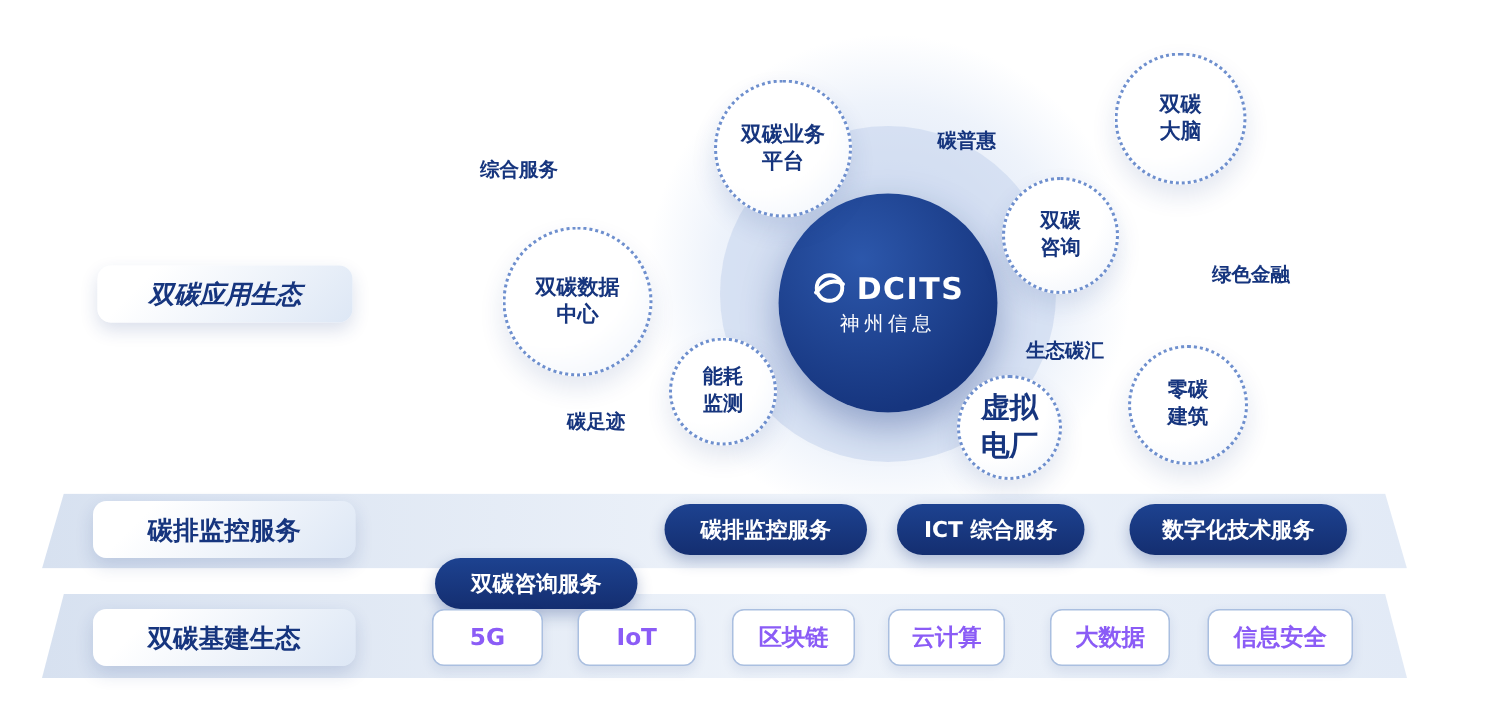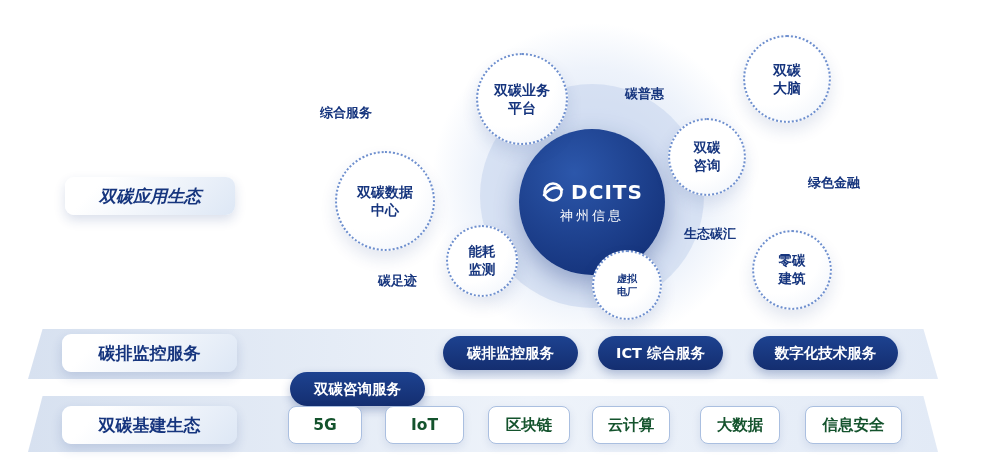--- a/index.html
+++ b/index.html
@@ -23,21 +23,21 @@
   .bubble{position:absolute;border-radius:50%;border:2px dotted #6e8fce;
     background:radial-gradient(circle at 32% 26%,#ffffff 55%,#edf2fa);
     box-shadow:0 8px 16px rgba(27,58,128,.12);
     display:flex;align-items:center;justify-content:center;text-align:center;
     color:#16357e;font-weight:bold;font-size:14px;line-height:1.3;white-space:pre-line;z-index:5;}
   .b0{left:476px;top:53px;width:88px;height:88px;}
   .b1{left:743px;top:35px;width:84px;height:84px;}
   .b2{left:335px;top:151px;width:96px;height:96px;}
   .b3{left:668px;top:118px;width:74px;height:74px;font-size:13.5px;}
   .b4{left:446px;top:225px;width:68px;height:68px;font-size:13.5px;}
-  .b5{left:592px;top:250px;width:66px;height:66px;font-size:10px;}
+  .b5{left:638px;top:250px;width:66px;height:66px;font-size:19px;}
   .b6{left:752px;top:230px;width:76px;height:76px;font-size:13.5px;}
 
   
   .float-label{position:absolute;color:#16357e;font-weight:bold;font-size:13px;z-index:6;}
   .f0{left:320px;top:104px;}
   .f1{left:609px;top:85px;margin-left:16px;}
   .f2{left:808px;top:150px;margin-top:24px;}
   .f3{left:684px;top:225px;}
   .f4{left:378px;top:272px;}
 
@@ -65,21 +65,21 @@
     box-shadow:0 4px 10px rgba(22,53,126,.3);}
   .sp0{left:290px;width:135px;margin-top:36px;}
   .sp1{left:443px;width:135px;}
   .sp2{left:598px;width:125px;}
   .sp3{left:753px;width:145px;}
 
   
   .infra-pill{position:absolute;top:406px;height:36px;border-radius:8px;
     background:#ffffff;border:1px solid #aabfe0;
     display:flex;align-items:center;justify-content:center;
-    color:#14532d;font-weight:bold;font-size:15.5px;z-index:6;
+    color:#8b5cf6;font-weight:bold;font-size:15.5px;z-index:6;
     box-shadow:0 3px 8px rgba(27,58,128,.10);}
   .ip0{left:288px;width:72px;}
   .ip1{left:385px;width:77px;}
   .ip2{left:488px;width:80px;}
   .ip3{left:592px;width:76px;}
   .ip4{left:700px;width:78px;}
   .ip5{left:805px;width:95px;}
 </style>
 </head>
 <body>

